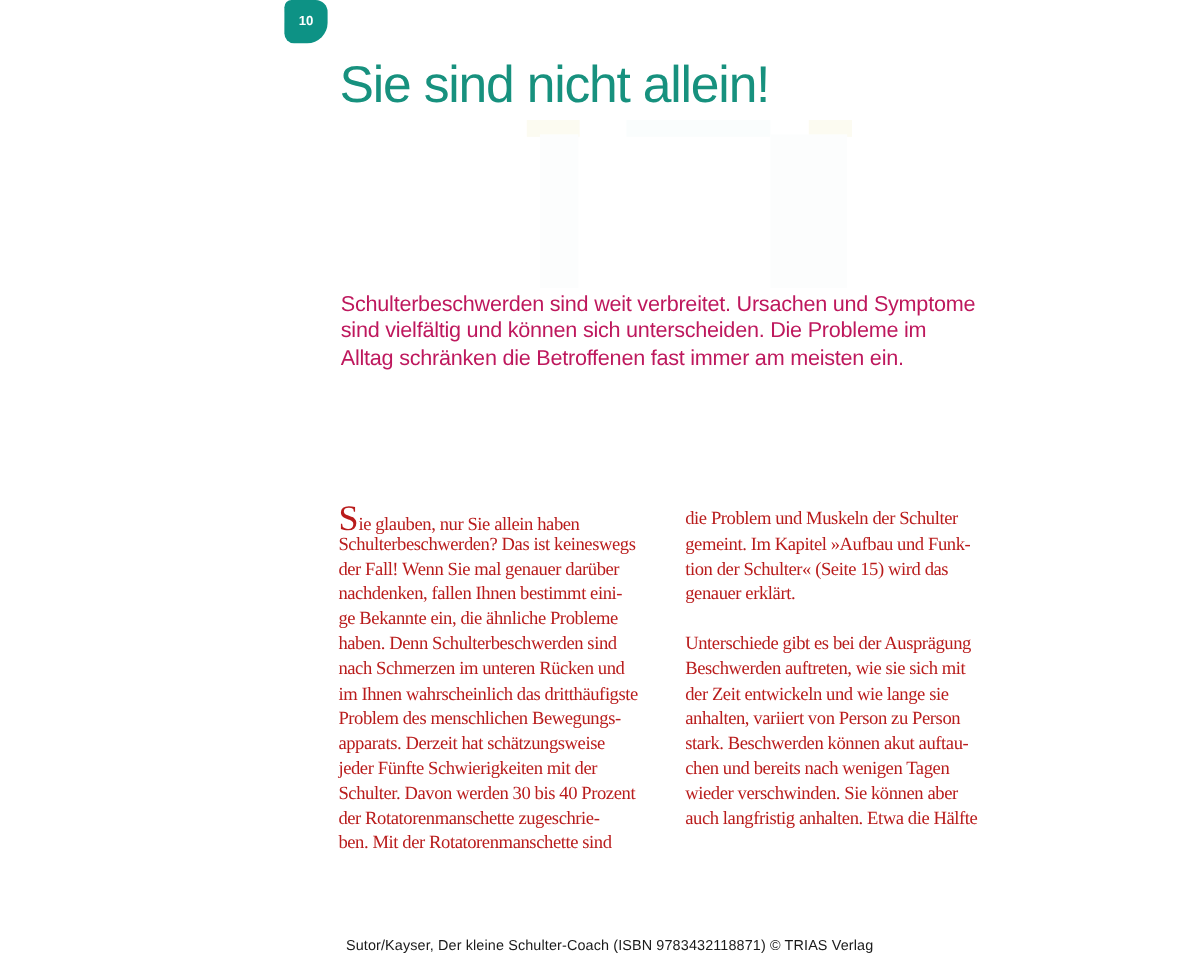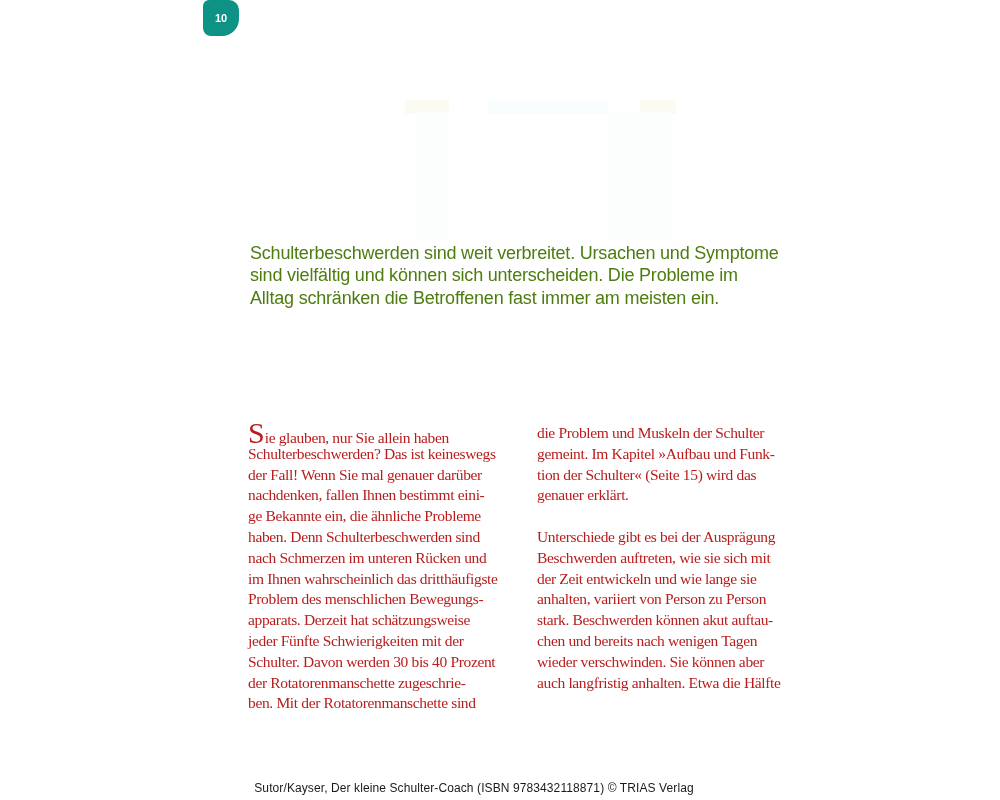--- a/index.html
+++ b/index.html
@@ -7,20 +7,21 @@
     padding: 0;
     background: #ffffff;
   }
   .page {
     position: relative;
     width: 948px;
     height: 800px;
     background: #ffffff;
     overflow: hidden;
     font-family: "Liberation Sans", sans-serif;
+    margin-left: 34px;
   }
 
   
   .showthrough {
     position: absolute;
     pointer-events: none;
   }
   .st-1 { left: 405px; top: 100px; width: 44px; height: 14px; background: #fcfbf1; }
   .st-2 { left: 640px; top: 100px; width: 36px; height: 14px; background: #fcfbf1; }
   .st-3 { left: 488px; top: 100px; width: 120px; height: 14px; background: #fafdfd; }
@@ -52,21 +53,21 @@
     font-size: 43px;
     font-weight: 300;
     letter-spacing: -1px;
     white-space: nowrap;
   }
 
   .intro {
     position: absolute;
     left: 250px;
     top: 242px;
-    color: #4d7c0f;
+    color: #be185d;
     font-size: 18px;
     font-weight: 400;
     letter-spacing: -0.2px;
   }
   .intro .line {
     height: 22.3px;
     line-height: 22.3px;
     white-space: nowrap;
   }
 
@@ -111,20 +112,21 @@
   <div class="showthrough st-1"></div>
   <div class="showthrough st-2"></div>
   <div class="showthrough st-3"></div>
   <div class="showthrough st-4"></div>
   <div class="showthrough st-5"></div>
 
   <div class="badge">
     <span>10</span>
   </div>
 
+  <h1 class="title">Sie sind nicht allein!</h1>
 
   <div class="intro">
     <div class="line">Schulterbeschwerden sind weit verbreitet. Ursachen und Symptome</div>
     <div class="line">sind vielfältig und können sich unterscheiden. Die Probleme im</div>
     <div class="line">Alltag schränken die Betroffenen fast immer am meisten ein.</div>
   </div>
 
   <div class="bodycol col-left">
     <div class="line"><span class="initial">S</span><span>ie glauben, nur Sie allein haben</span></div>
     <div class="line">Schulterbeschwerden? Das ist keineswegs</div>

